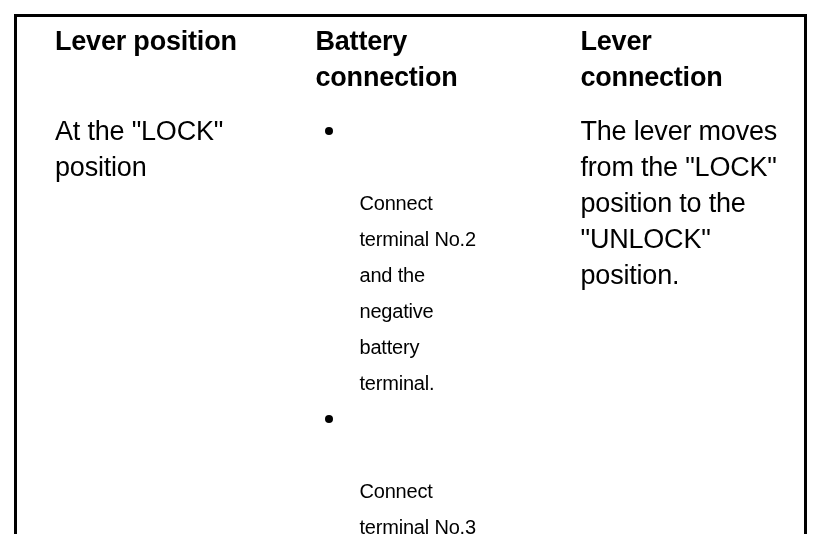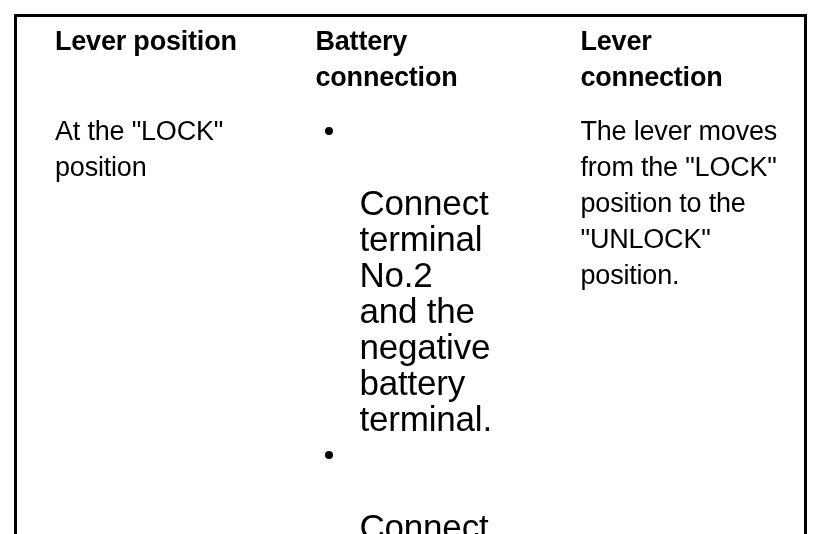--- a/index.html
+++ b/index.html
@@ -81,21 +81,21 @@
 
   
   .bullet-list {
     margin: 0;
     padding: 0;
     list-style: none;
   }
   .bullet-item {
     position: relative;
     padding-left: 44px;
-    font-size: 35px;
+    font-size: 20px;
     line-height: 36px;
     font-weight: normal;
     letter-spacing: -0.2px;
     white-space: pre-line;
   }
   .bullet-dot {
     position: absolute;
     left: 9px;
     top: 14px;
     width: 8px;

